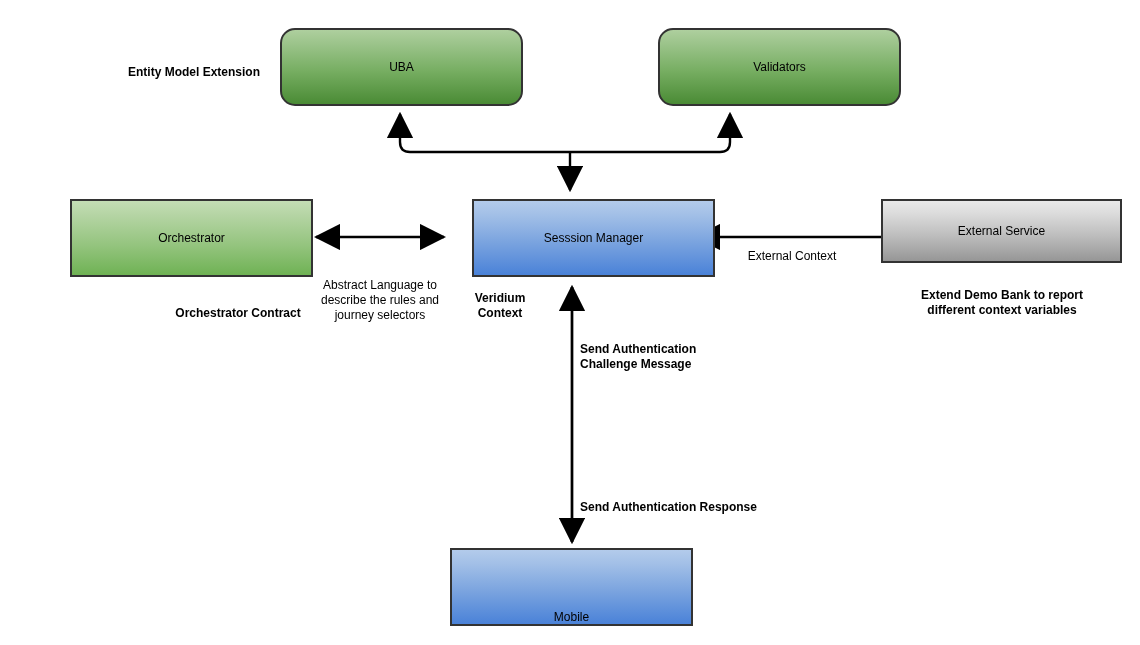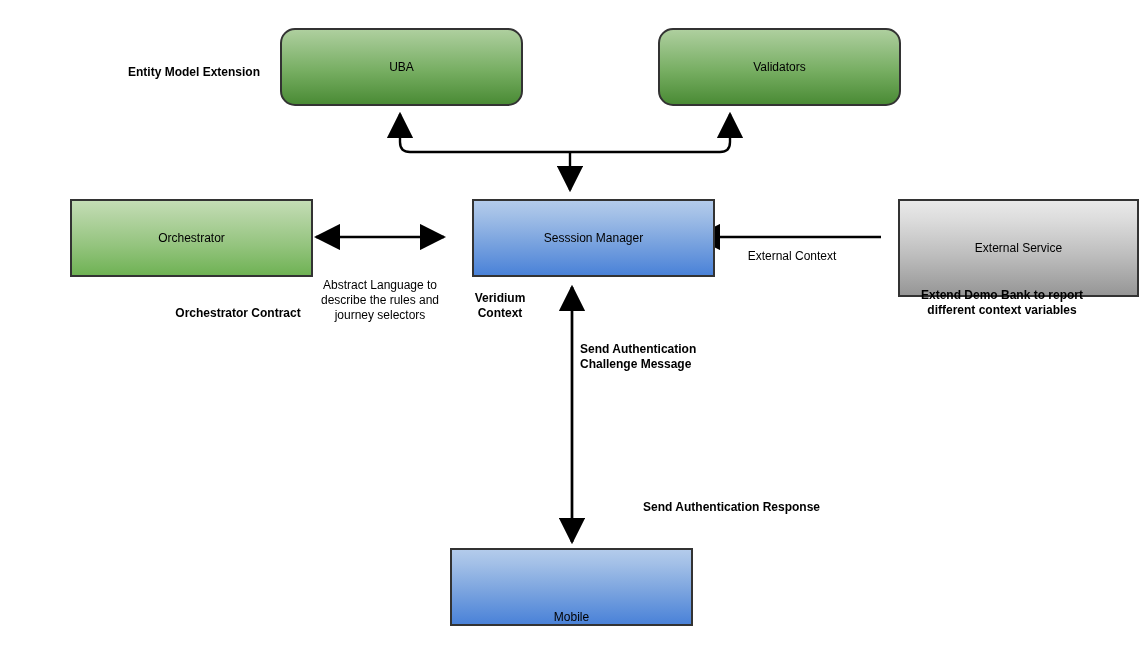--- a/index.html
+++ b/index.html
@@ -105,21 +105,21 @@
   </div>
 
   <div class="node node-green-light" style="left:70px; top:199px; width:243px; height:78px;">
     <span>Orchestrator</span>
   </div>
 
   <div class="node node-blue" style="left:472px; top:199px; width:243px; height:78px;">
     <span>Sesssion Manager</span>
   </div>
 
-  <div class="node node-gray" style="left:881px; top:199px; width:241px; height:98px;margin-left:17px;">
+  <div class="node node-gray" style="left:881px; top:199px; width:241px; height:64px;">
     <span>External Service</span>
   </div>
 
   <div class="node node-blue" style="left:450px; top:548px; width:243px; height:78px;align-items:flex-end;">
     <span>Mobile</span>
   </div>
 
   <div class="caption bold" style="left:104px; top:65px; width:180px;">Entity Model Extension</div>
 
   <div class="caption bold" style="left:148px; top:306px; width:180px;">Orchestrator Contract</div>
@@ -132,15 +132,15 @@
 Context</div>
 
   <div class="caption" style="left:718px; top:249px; width:148px;">External Context</div>
 
   <div class="caption bold" style="left:580px; top:342px; width:200px; text-align:left;">Send Authentication
 Challenge Message</div>
 
   <div class="caption bold" style="left:911px; top:288px; width:182px;">Extend Demo Bank to report
 different context variables</div>
 
-  <div class="caption bold" style="left:580px; top:500px; width:240px; text-align:right;">Send Authentication Response</div>
+  <div class="caption bold" style="left:580px; top:500px; width:240px; text-align:left;">Send Authentication Response</div>
 
 </div>
 
 </body></html>

